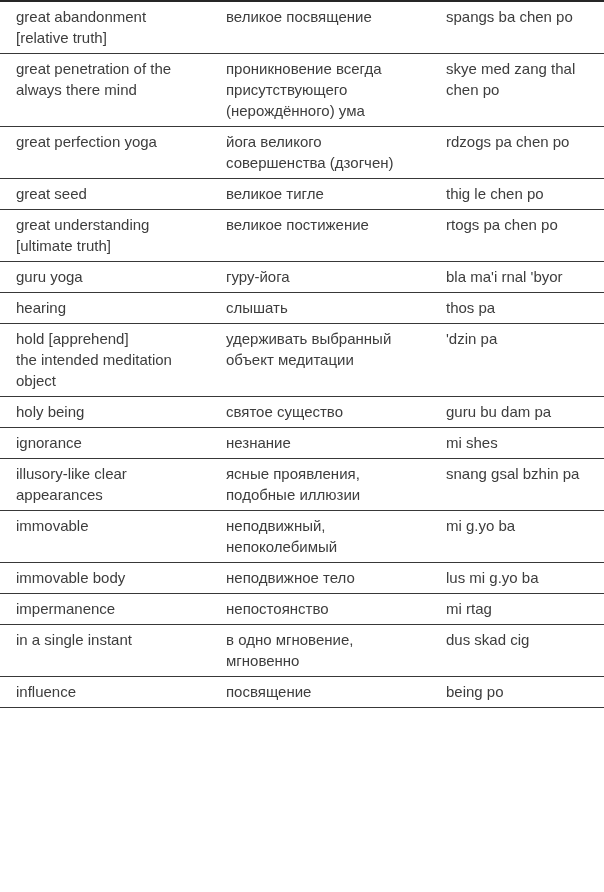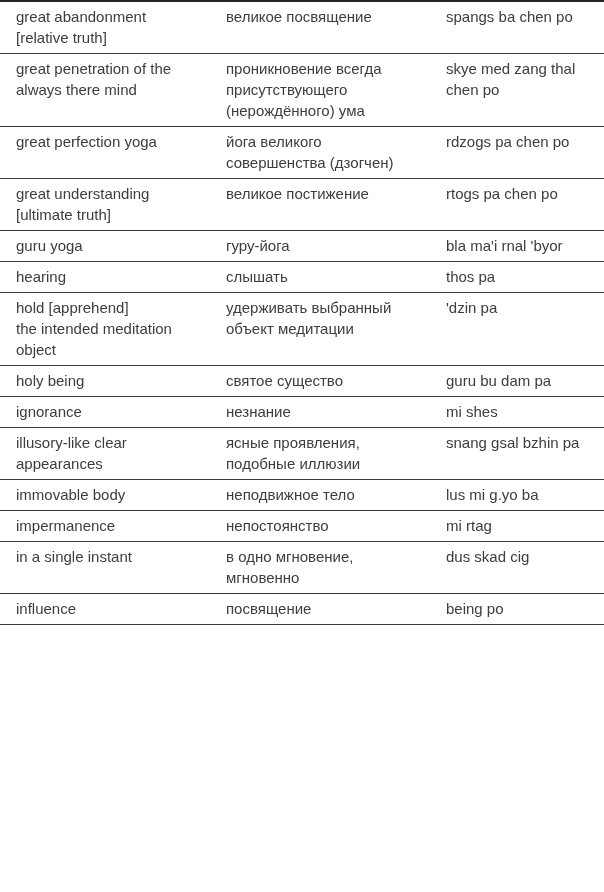--- a/index.html
+++ b/index.html
@@ -62,20 +62,25 @@
 chen po</td>
   </tr>
 
   <tr>
     <td>great perfection yoga</td>
     <td>йога великого
 совершенства (дзогчен)</td>
     <td>rdzogs pa chen po</td>
   </tr>
 
+  <tr>
+    <td>great seed</td>
+    <td>великое тигле</td>
+    <td>thig le chen po</td>
+  </tr>
 
   <tr>
     <td>great understanding
 [ultimate truth]</td>
     <td>великое постижение</td>
     <td>rtogs pa chen po</td>
   </tr>
 
   <tr>
     <td>guru yoga</td>
@@ -112,20 +117,26 @@
 
   <tr>
     <td>illusory-like clear
 appearances</td>
     <td>ясные проявления,
 подобные иллюзии</td>
     <td>snang gsal bzhin pa</td>
   </tr>
 
 
+  <tr>
+    <td>immovable</td>
+    <td>неподвижный,
+непоколебимый</td>
+    <td>mi g.yo ba</td>
+  </tr>
 
   <tr>
     <td>immovable body</td>
     <td>неподвижное тело</td>
     <td>lus mi g.yo ba</td>
   </tr>
 
   <tr>
     <td>impermanence</td>
     <td>непостоянство</td>

